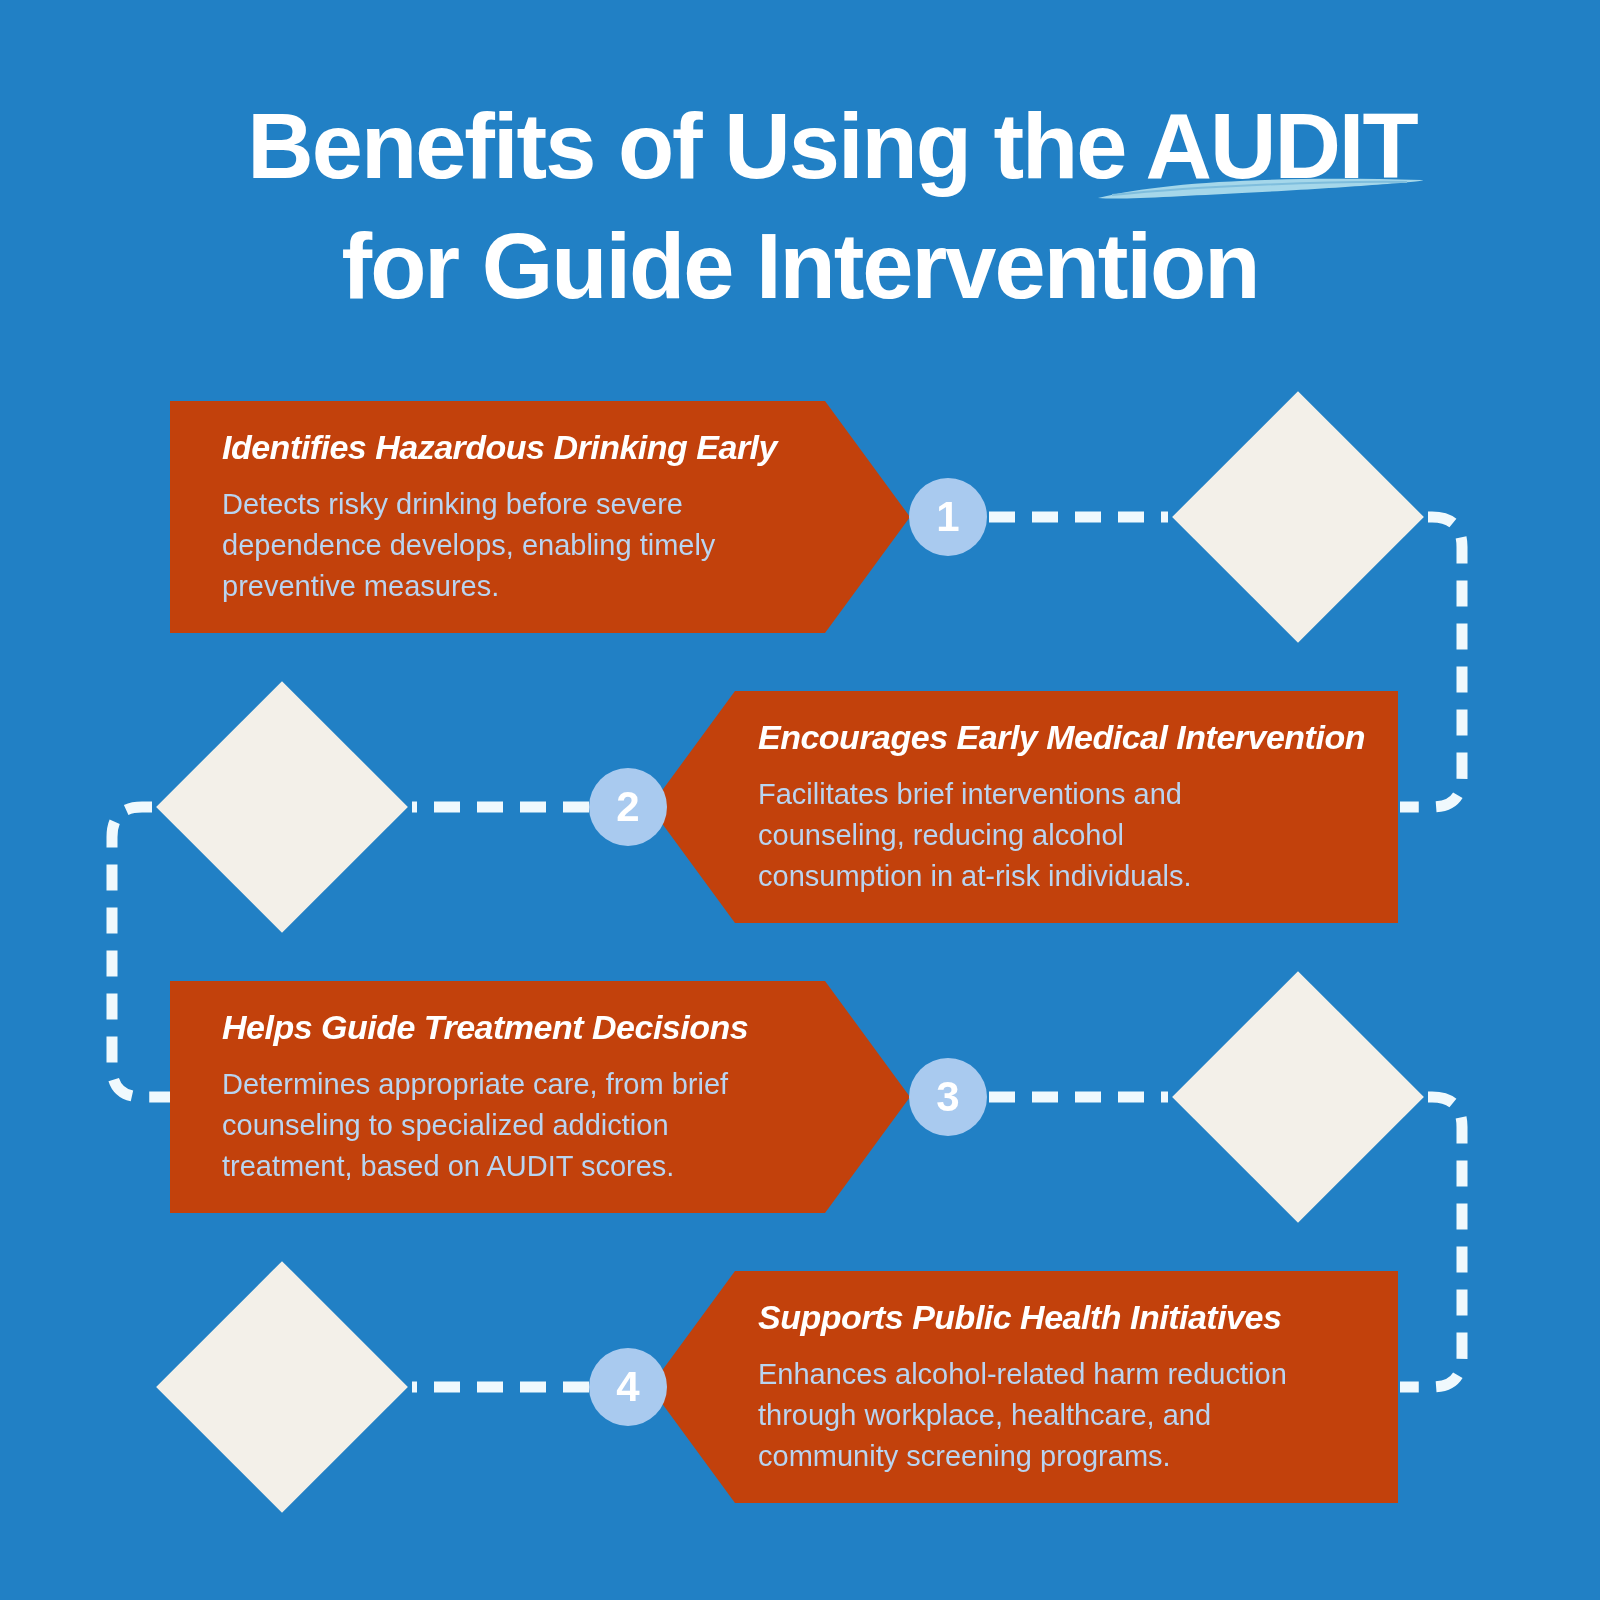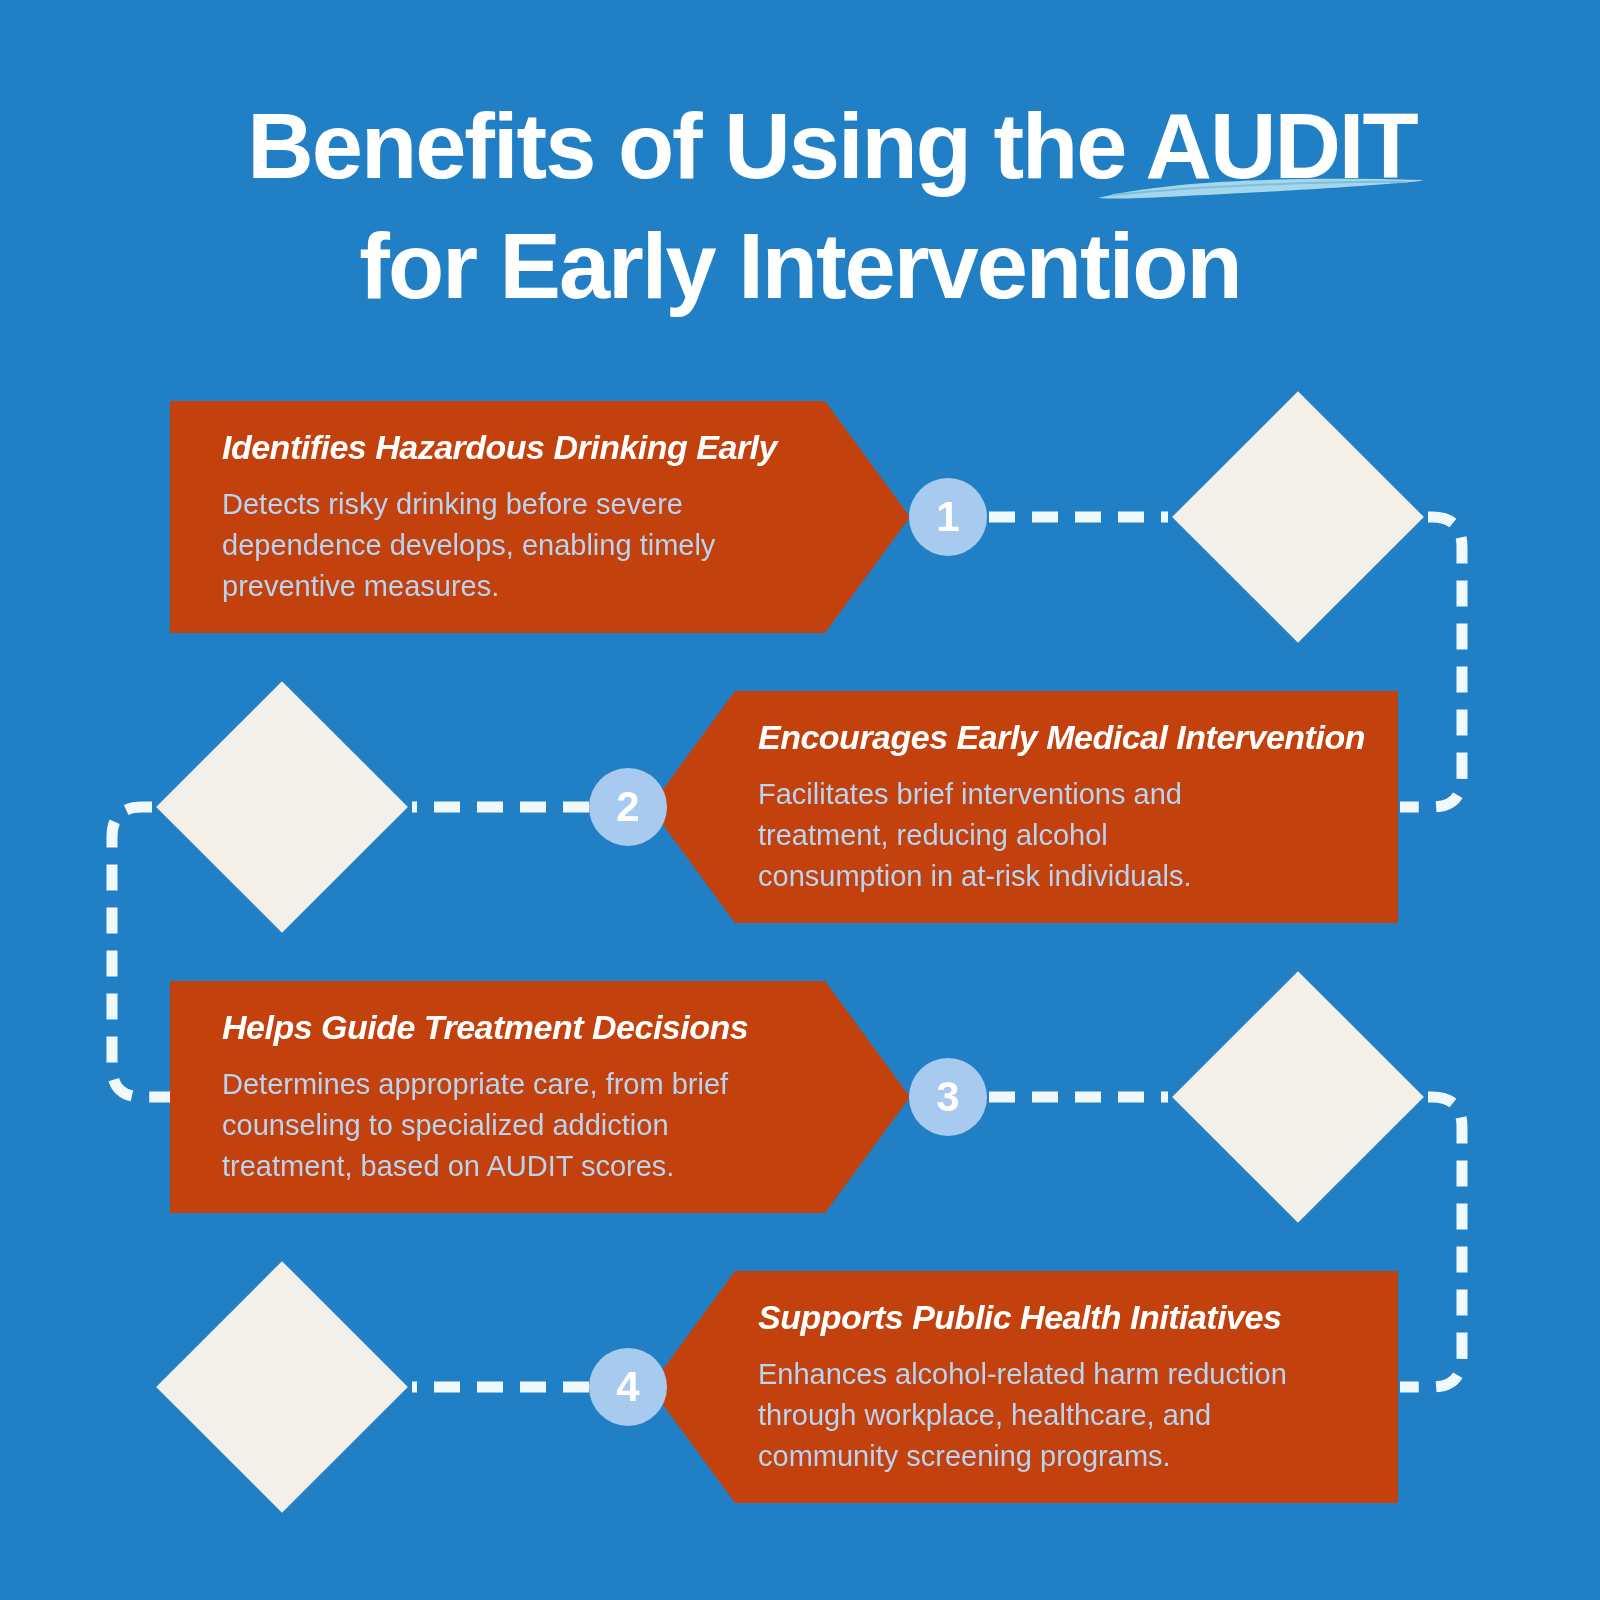--- a/index.html
+++ b/index.html
@@ -76,21 +76,21 @@
     fill:none;stroke:#F0F9FD;stroke-width:11px;
     stroke-dasharray:26 17;
   }
 </style>
 </head>
 <body>
 
 <div class="canvas">
 
   <div class="main-title title-line1">Benefits of Using the AUDIT</div>
-  <div class="main-title title-line2">for Early Intervention</div>
+  <div class="main-title title-line2">for Guide Intervention</div>
   <svg class="swoosh" viewBox="0 0 336 30">
     <path d="M6 24 C 70 8, 180 2, 330 6 C 340 7, 250 14, 150 19 C 90 22, 30 26, 6 24 Z" fill="#A5D7EA"></path>
     <path d="M20 21 C 110 12, 230 7, 315 8" stroke="#7FBEDD" stroke-width="2" fill="none"></path>
   </svg>
 
   <svg class="connectors" width="1600" height="1600" viewBox="0 0 1600 1600">
     <path d="M 989 517 H 1168"></path>
     <path d="M 1428 517 H 1432 Q 1462 517 1462 547 V 777 Q 1462 807 1432 807 H 1400"></path>
     <path d="M 589 807 H 412"></path>
     <path d="M 152 807 H 142 Q 112 807 112 837 V 1067 Q 112 1097 142 1097 H 172"></path>
@@ -107,21 +107,21 @@
   <div class="banner left" id="banner-1">
     <div class="banner-title">Identifies Hazardous Drinking Early</div>
     <div class="banner-body">Detects risky drinking before severe
 dependence develops, enabling timely
 preventive measures.</div>
   </div>
 
   <div class="banner right" id="banner-2">
     <div class="banner-title">Encourages Early Medical Intervention</div>
     <div class="banner-body">Facilitates brief interventions and
-treatment, reducing alcohol
+counseling, reducing alcohol
 consumption in at-risk individuals.</div>
   </div>
 
   <div class="banner left" id="banner-3">
     <div class="banner-title">Helps Guide Treatment Decisions</div>
     <div class="banner-body">Determines appropriate care, from brief
 counseling to specialized addiction
 treatment, based on AUDIT scores.</div>
   </div>
 

